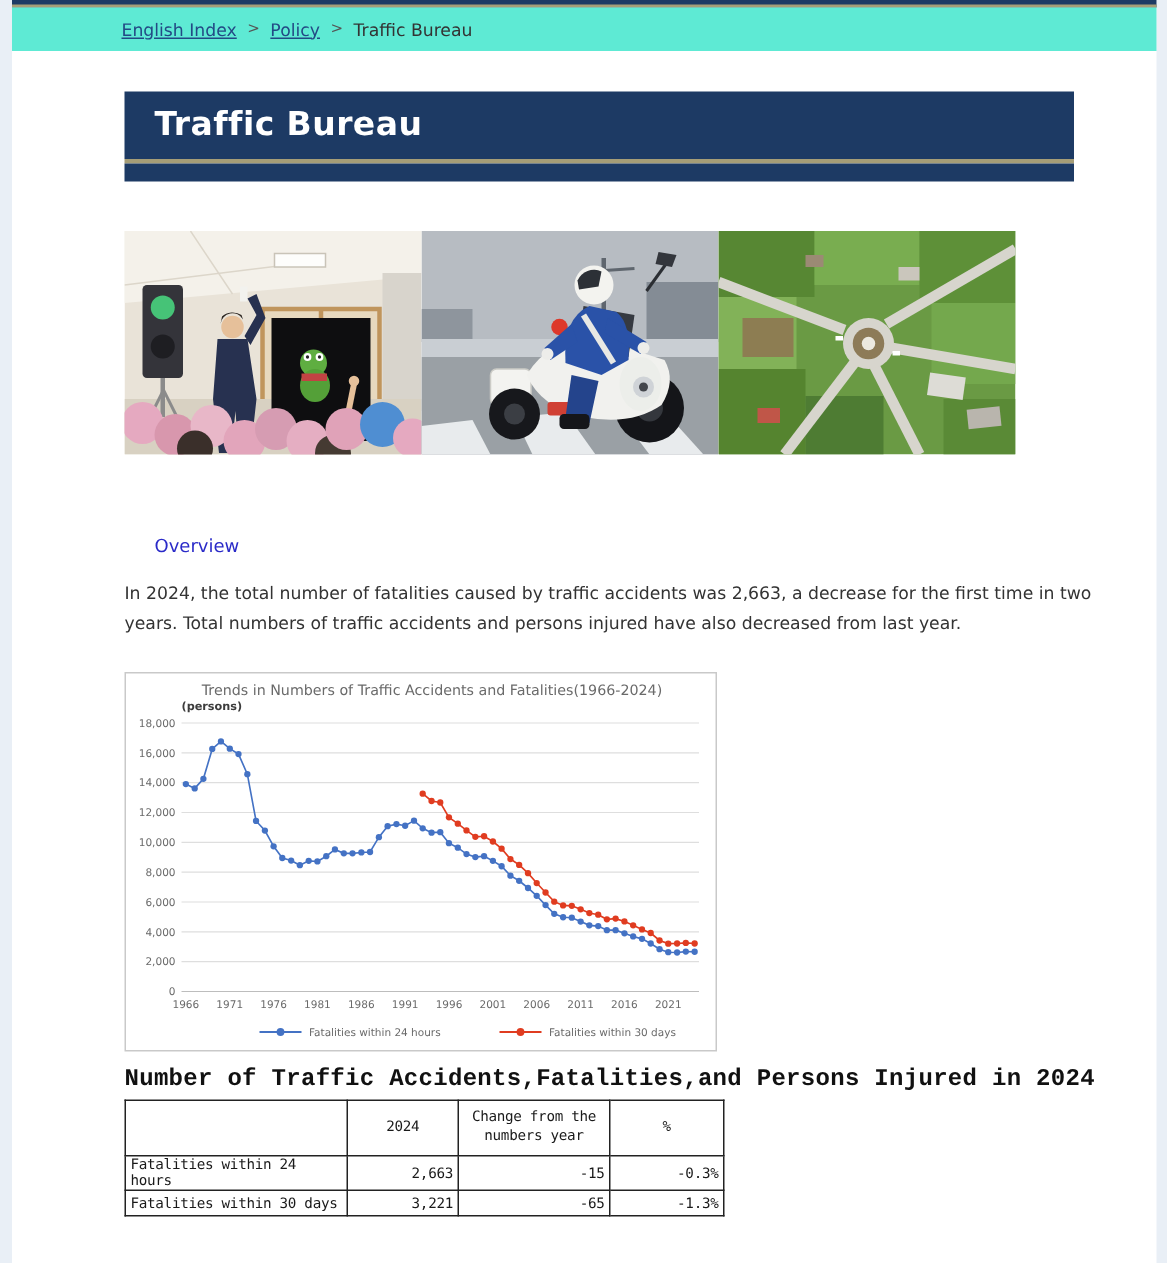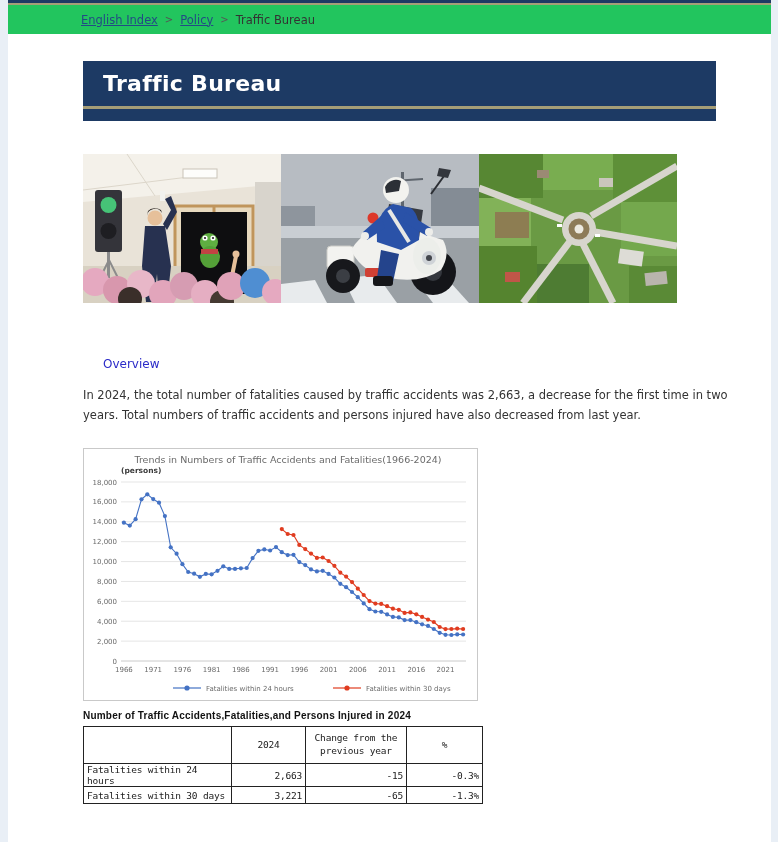--- a/index.html
+++ b/index.html
@@ -1,20 +1,20 @@
 <!DOCTYPE html>
 <html><head>
 <meta charset="utf-8">
 <style>
   * { box-sizing: border-box; }
   body { margin:0; background:#e9eff6; font-family:"DejaVu Sans", sans-serif; }
   .page { width:763px; margin:0 0 0 8px; background:#ffffff; min-height:842px; }
 
   .top-strip { height:5px; background:#1d3a64; border-bottom:2px solid #a59d77; }
-  .breadcrumb-bar { background:#22c55e; height:29px; display:flex; align-items:center;
+  .breadcrumb-bar { background:#5eead4; height:29px; display:flex; align-items:center;
                     padding-left:73px; font-size:11.5px; color:#333; }
   .breadcrumb-bar a { color:#234a85; text-decoration:underline; cursor:pointer; }
   .breadcrumb-bar .sep { color:#555; margin:0 7px; font-size:10px; }
 
   .content { padding:27px 0 30px 75px; }
 
   .title-banner { width:633px; }
   .banner-main { background:#1d3a64; height:45px; display:flex; align-items:center; }
   .banner-main h1 { color:#fff; font-size:22px; font-weight:bold; margin:0 0 0 20px; letter-spacing:0.3px; }
   .banner-gold { height:3px; background:#a59d77; }
@@ -24,22 +24,22 @@
   .photos svg { display:block; flex:0 0 auto; }
 
   .overview { display:inline-block; margin-top:54px; font-size:12px; color:#2a2ac8;
               text-decoration:none; cursor:pointer;margin-left:20px; }
   .lead { margin:13px 0 0; font-size:11.5px; color:#333; line-height:1.75; width:652px; }
 
   .chart-box { margin-top:23px; width:395px; height:253px; border:1px solid #c9c9c9;
                padding:1px; background:#fff; }
   .chart-box svg { font-family:"DejaVu Sans", sans-serif; }
 
-  .tbl-title { margin:9px 0 0; font-family:Liberation Sans, sans-serif; font-weight:bold;
-               font-size:10px; color:#111; letter-spacing:0.2px; }
+  .tbl-title { margin:9px 0 0; font-family:Liberation Mono, monospace; font-weight:bold;
+               font-size:16px; color:#111; letter-spacing:0.2px; }
   table.stats { border-collapse:collapse; margin-top:5px; table-layout:fixed; width:399px;
                 font-family:"DejaVu Sans Mono", monospace; font-size:9.5px; color:#1a1a1a;
                 letter-spacing:-0.2px;border-radius:16px; }
   .stats th, .stats td { border:1px solid #222; padding:0 3px; overflow:hidden; white-space:normal; }
   .stats thead th { height:37px; font-weight:normal; text-align:center; line-height:1.35; }
   .stats tbody td { height:17px; }
   .stats td.lbl { text-align:left; }
   .stats td.num { text-align:right; }
 </style>
 </head>
@@ -330,21 +330,21 @@
       <colgroup>
         <col style="width:148px">
           <col style="width:74px">
           <col style="width:101px">
           <col style="width:76px">
       </colgroup>
       <thead>
         <tr>
           <th></th>
           <th>2024</th>
-          <th>Change from the previous year</th>
+          <th>Change from the numbers year</th>
           <th>%</th>
         </tr>
       </thead>
       <tbody>
         <tr>
           <td class="lbl">Fatalities within 24 hours</td>
           <td class="num">2,663</td>
           <td class="num">-15</td>
           <td class="num">-0.3%</td>
         </tr>

